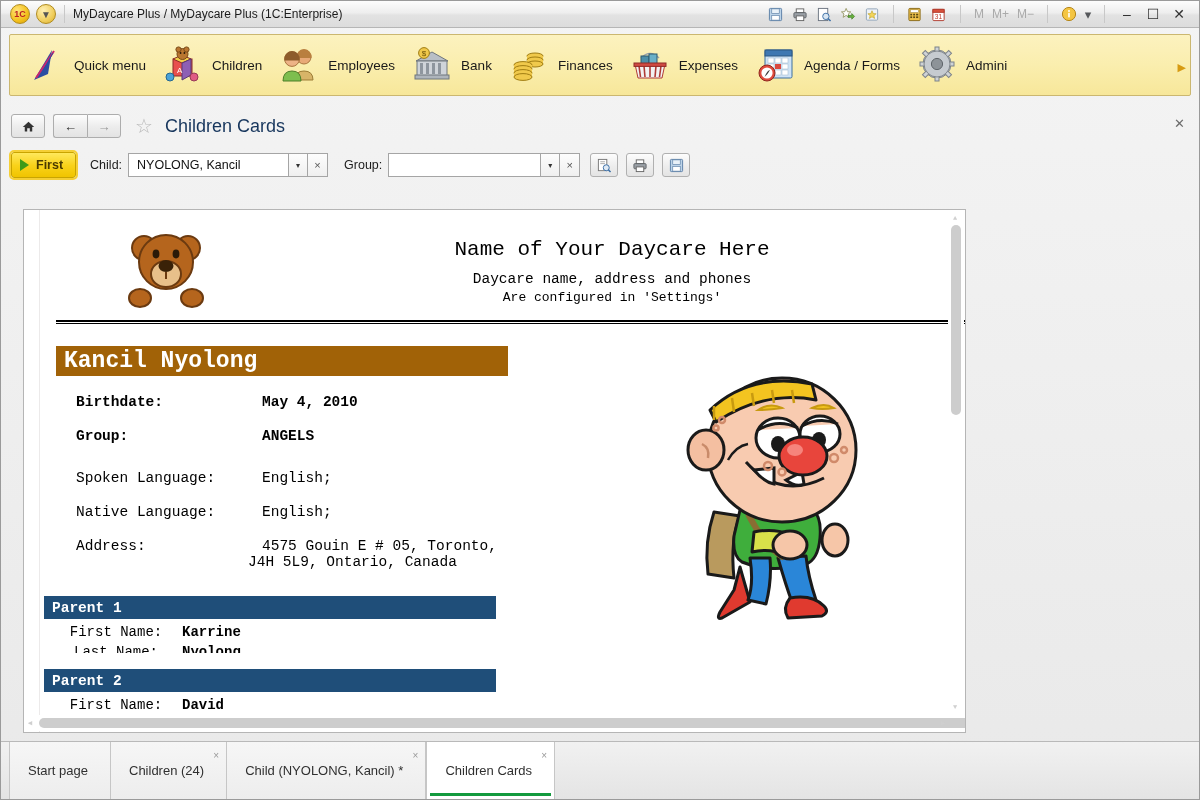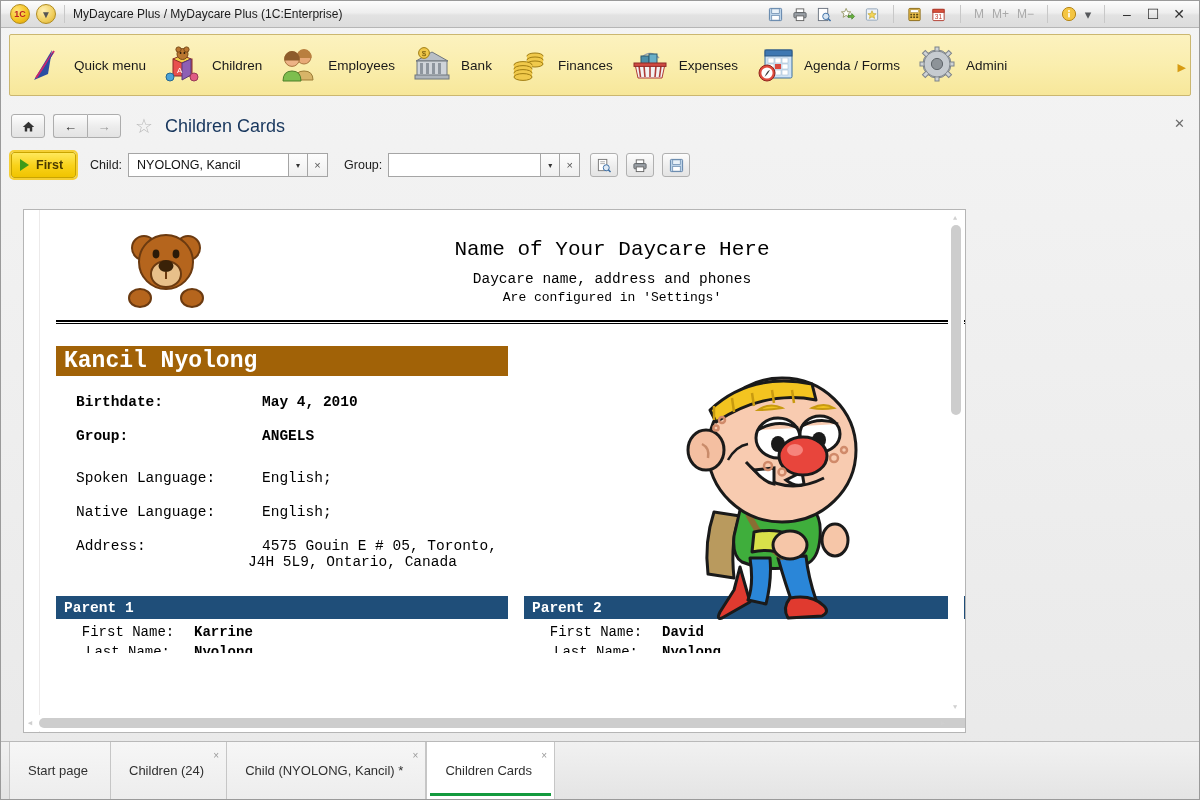--- a/index.html
+++ b/index.html
@@ -198,21 +198,21 @@
   .frow.bold .k, .frow.bold .v { font-weight: bold; }
   .spacer-sm { height: 18px; }
   .spacer-md { height: 26px; }
   .addr-l2 { margin-left: 208px; font-size: 14.5px; }
 
   .boy {
     position: absolute; left: 622px; top: 140px;
     width: 230px; height: 270px;
   }
 
-  .parents { display: flex; margin: 26px 0 0 16px; gap: 16px; }
+  .parents { display: flex; margin: 26px 0 0 4px; gap: 16px; flex-direction: column; }
   .pcard { width: 452px; }
   .pbar {
     height: 23px; background: #1f4e79; color: #fff;
     display:flex; align-items:center; padding-left: 8px;
     font-size: 14.5px; font-weight: bold;
   }
   .prow { display:flex; margin-top: 5px; padding-left: 6px; text-align: center;}
   .prow .k { width: 132px; font-size: 14px; color:#000; }
   .prow .v { font-size: 14px; font-weight: bold; color:#000; }
   .prow.clip { height: 9px; overflow: hidden; margin-top: 4px; }

